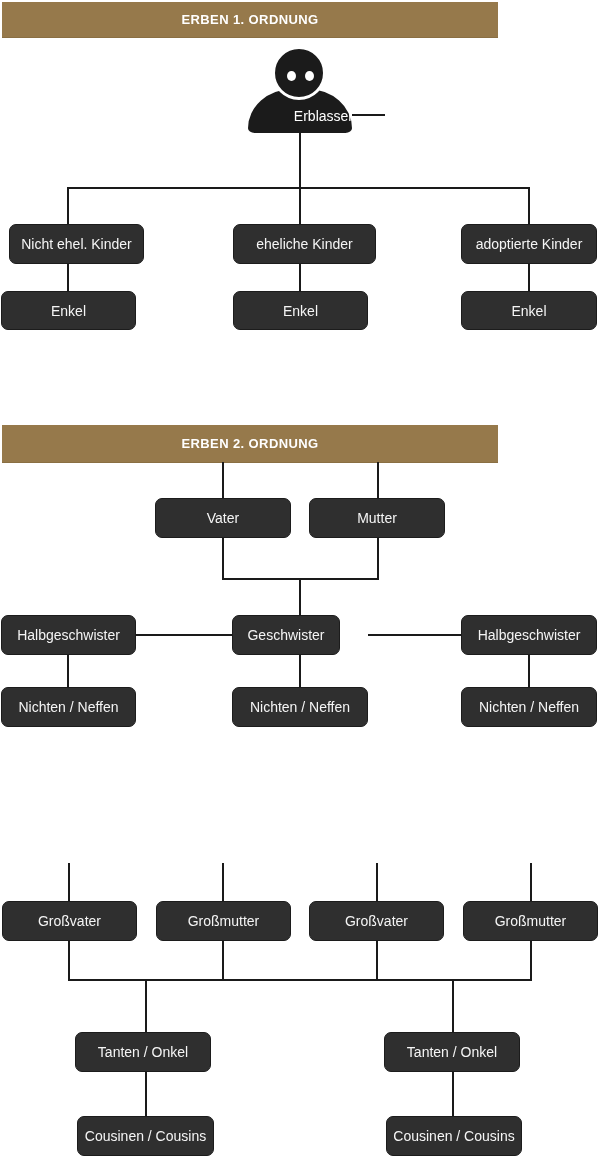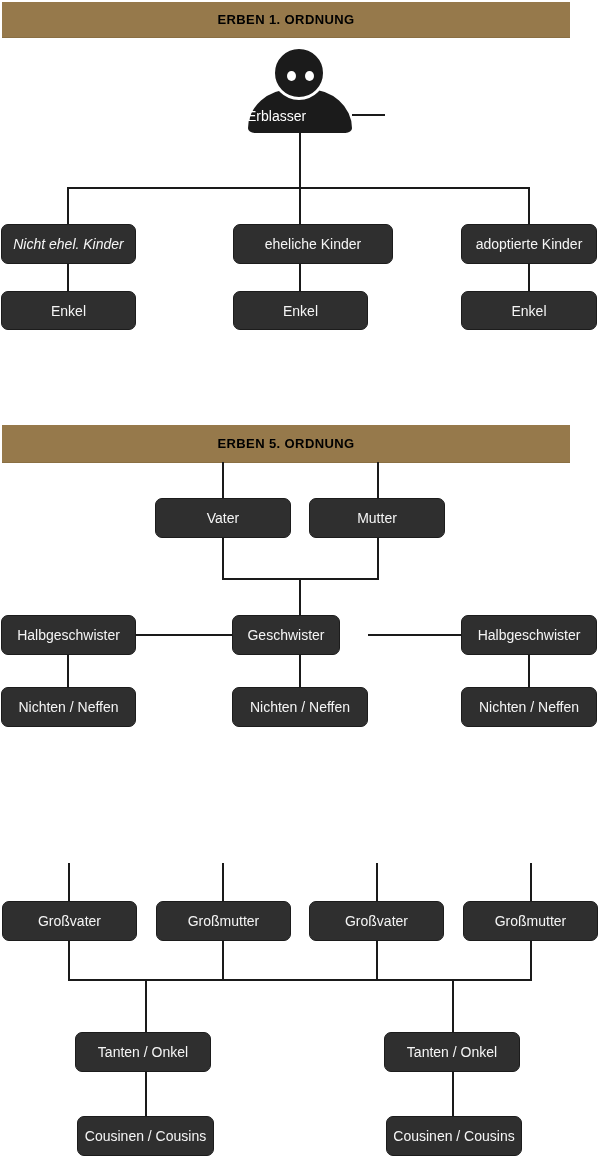--- a/index.html
+++ b/index.html
@@ -1,23 +1,23 @@
 <!DOCTYPE html>
 <html style="--header-bg: #96794B; --box-bg: #2F2F2F; --box-text: #F5F5F5; --line: #1A1A1A;"><head>
 <meta charset="utf-8">
 <style>
   html,body{margin:0;padding:0;background:#ffffff;}
   #stage{
     position:relative;width:600px;height:1156px;background:#ffffff;overflow:hidden;
     font-family:"Liberation Sans", sans-serif;
   }
   .hdr{
-    position:absolute;left:2px;width:568px;height:35px;
+    position:absolute;left:2px;width:496px;height:35px;
     background:var(--header-bg,#96794B);
-    color:#000000;font-weight:bold;font-size:13px;letter-spacing:.4px;
+    color:#ffffff;font-weight:bold;font-size:13px;letter-spacing:.4px;
     display:flex;align-items:center;justify-content:center;
     border-bottom:1px solid #8a6f43;
   }
   .node{
     position:absolute;background:var(--box-bg,#2f2f2f);
     border:1px solid #1c1c1c;border-radius:7px;
     color:var(--box-text,#f5f5f5);font-size:14px;
     display:flex;align-items:center;justify-content:center;
     box-sizing:border-box;text-align:center;
   }
@@ -31,21 +31,21 @@
     border-radius:54px 54px 10px 10px / 48px 48px 8px 8px;
   }
   .head{
     position:absolute;left:272px;top:46px;width:54px;height:54px;
     background:#1b1b1b;border:3px solid #fff;box-sizing:border-box;border-radius:50%;
   }
   .eye{position:absolute;width:9px;height:10px;background:#fff;border-radius:50%;top:22px;}
   .eye.l{left:12px;} .eye.r{left:30px;}
   .person-label{
     position:absolute;left:247px;top:108px;width:106px;
-    color:#fff;font-size:14px;text-align:left;
+    color:#fff;font-size:14px;text-align:right;
   }
 </style>
 </head>
 <body>
 
 <div id="stage">
 
   <div class="hdr" style="top:2px;">ERBEN 1. ORDNUNG</div>
 
   <div>
@@ -58,33 +58,33 @@
   </div>
 
   <div class="hline" style="left:352px;top:114px;width:33px;"></div>
 
   <div class="vline" style="left:299px;top:133px;height:55px;"></div>
   <div class="hline" style="left:67px;top:187px;width:463px;"></div>
   <div class="vline" style="left:67px;top:187px;height:37px;"></div>
   <div class="vline" style="left:299px;top:187px;height:37px;"></div>
   <div class="vline" style="left:528px;top:187px;height:37px;"></div>
 
-  <div class="node" style="left:1px;top:224px;width:135px;height:40px;font-style:italic;">Nicht ehel. Kinder</div>
-  <div class="node" style="left:233px;top:224px;width:160px;height:40px;text-align:center;">eheliche Kinder</div>
+  <div class="node" style="left:9px;top:224px;width:135px;height:40px;">Nicht ehel. Kinder</div>
+  <div class="node" style="left:233px;top:224px;width:143px;height:40px;text-align:center;">eheliche Kinder</div>
   <div class="node" style="left:461px;top:224px;width:136px;height:40px;">adoptierte Kinder</div>
 
   <div class="vline" style="left:67px;top:264px;height:27px;"></div>
   <div class="vline" style="left:299px;top:264px;height:27px;"></div>
   <div class="vline" style="left:528px;top:264px;height:27px;"></div>
 
   <div class="node" style="left:1px;top:291px;width:135px;height:39px;">Enkel</div>
   <div class="node" style="left:233px;top:291px;width:135px;height:39px;">Enkel</div>
   <div class="node" style="left:461px;top:291px;width:136px;height:39px;">Enkel</div>
 
-  <div class="hdr" style="top:425px;height:37px;">ERBEN 5. ORDNUNG</div>
+  <div class="hdr" style="top:425px;height:37px;">ERBEN 2. ORDNUNG</div>
 
   <div class="vline" style="left:222px;top:462px;height:36px;"></div>
   <div class="vline" style="left:377px;top:462px;height:36px;"></div>
 
   <div class="node" style="left:309px;top:498px;width:136px;height:40px;">Mutter</div>
   <div class="node" style="left:155px;top:498px;width:136px;height:40px;">Vater</div>
 
   <div class="vline" style="left:222px;top:538px;height:42px;"></div>
   <div class="vline" style="left:377px;top:538px;height:42px;"></div>
   <div class="hline" style="left:222px;top:578px;width:157px;"></div>

